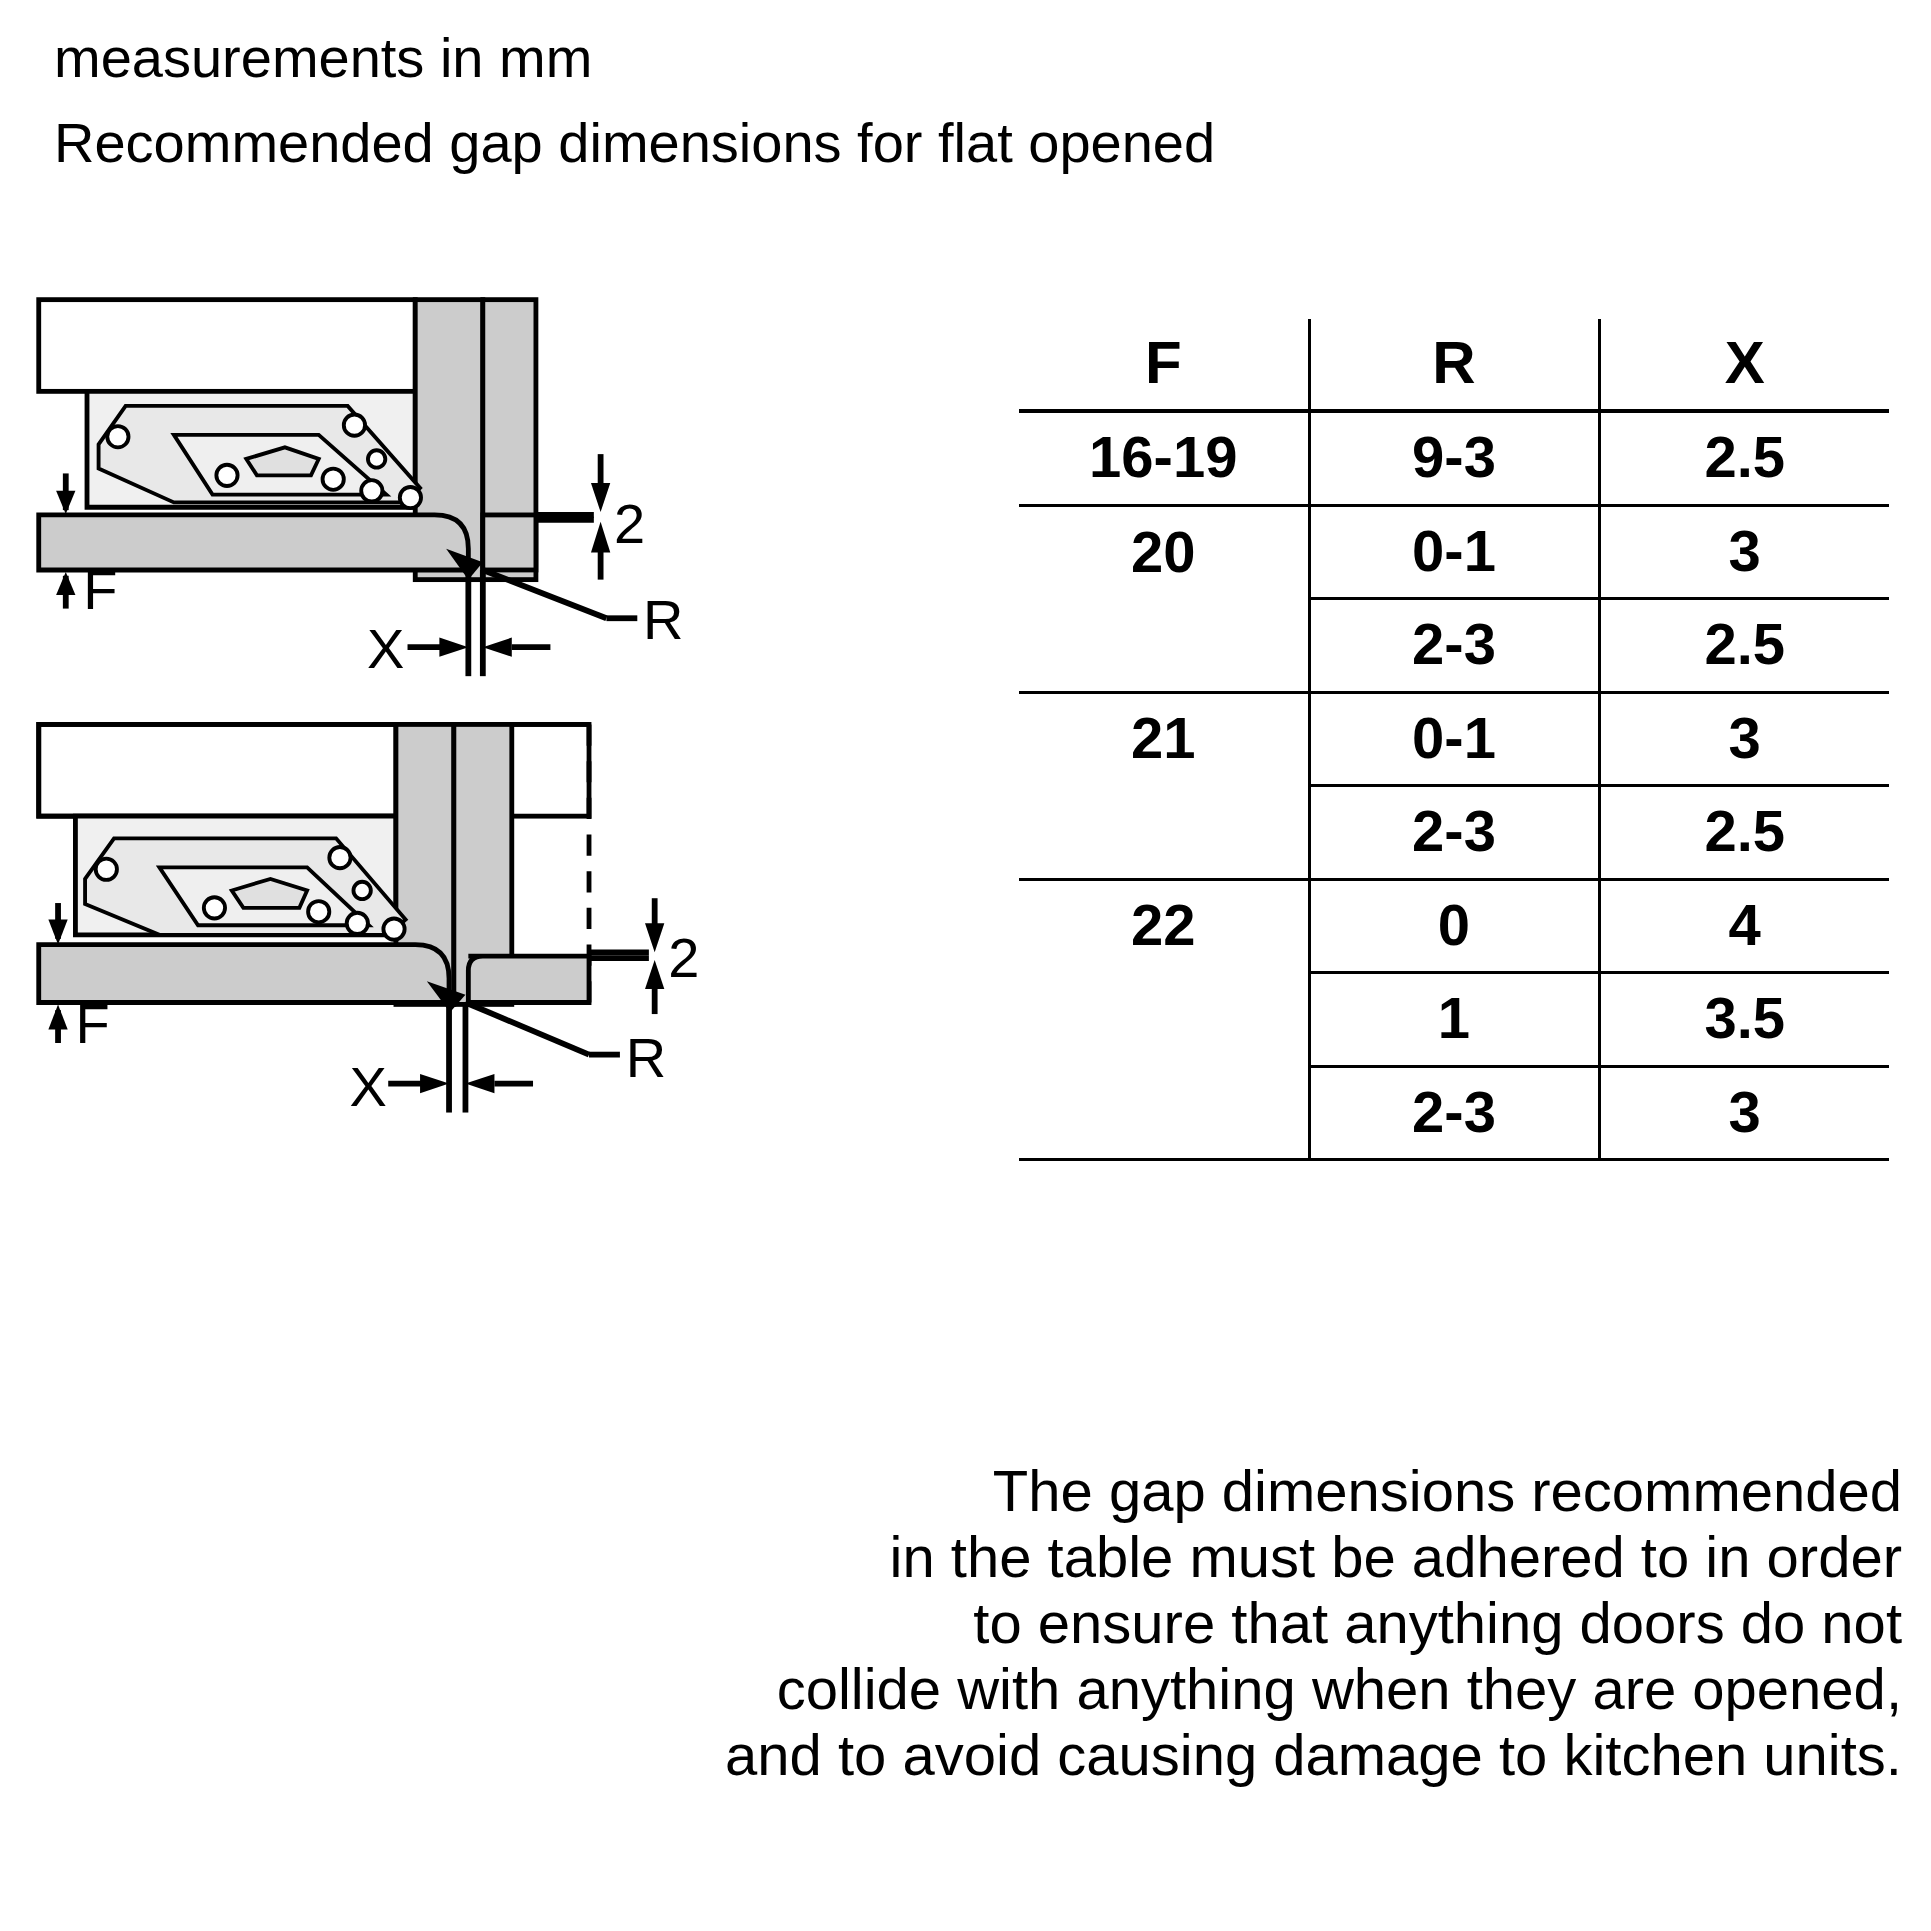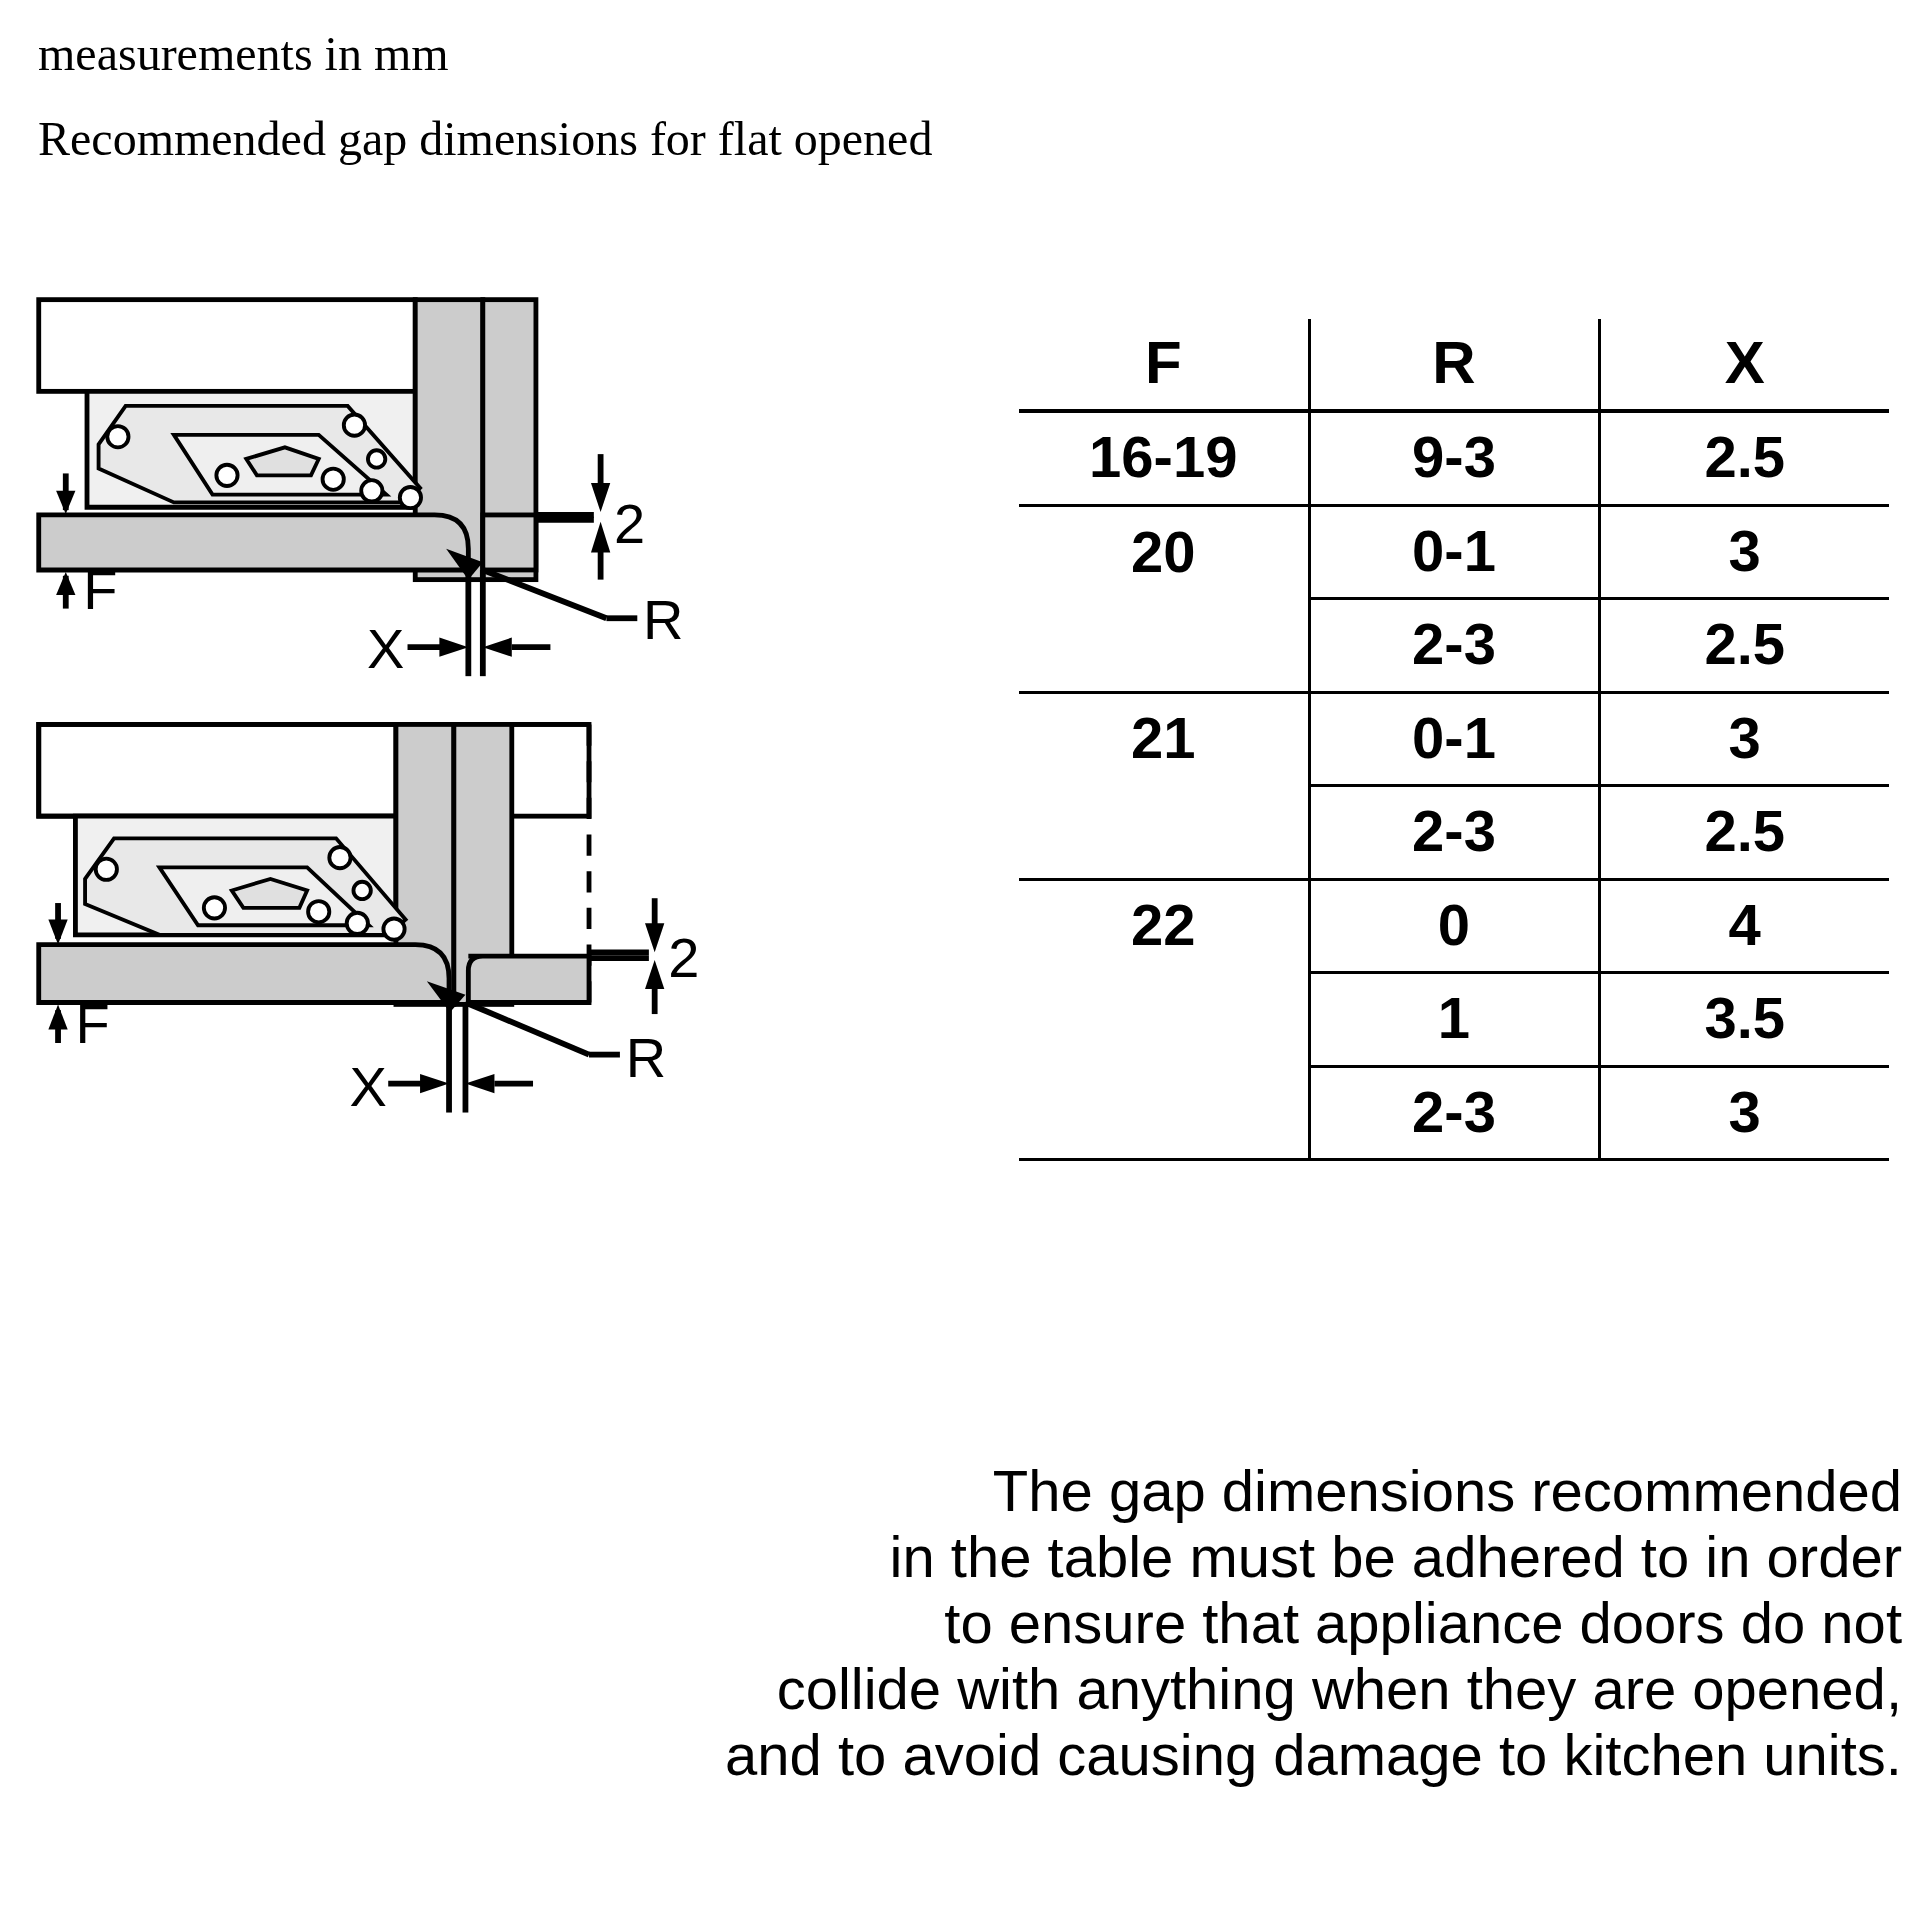--- a/index.html
+++ b/index.html
@@ -16,26 +16,25 @@
   }
   .page {
     position: relative;
     width: 1931px;
     height: 1931px;
   }
 
   
   .heading {
     position: absolute;
-    left: 38px;
-    font-size: 48px;
+    left: 54px;
+    font-size: 56px;
     line-height: 1.05;
     font-weight: 400;
     white-space: nowrap;
-    font-family: Liberation Serif, serif;
   }
   #heading-line-1 { top: 29px; }
   #heading-line-2 { top: 114px; }
 
   
   .diagrams {
     position: absolute;
     left: 29px;
     top: 290px;
     width: 898px;
@@ -295,19 +294,19 @@
           <td class="sep-left">2-3</td>
           <td class="sep-left">3</td>
         </tr>
       </tbody>
     </table>
   </div>
 
   <div class="footer">
     <div class="fline">The gap dimensions recommended</div>
     <div class="fline">in the table must be adhered to in order</div>
-    <div class="fline">to ensure that appliance doors do not</div>
+    <div class="fline">to ensure that anything doors do not</div>
     <div class="fline">collide with anything when they are opened,</div>
     <div class="fline">and to avoid causing damage to kitchen units.</div>
   </div>
 
 </div>
 
 
 </body></html>

